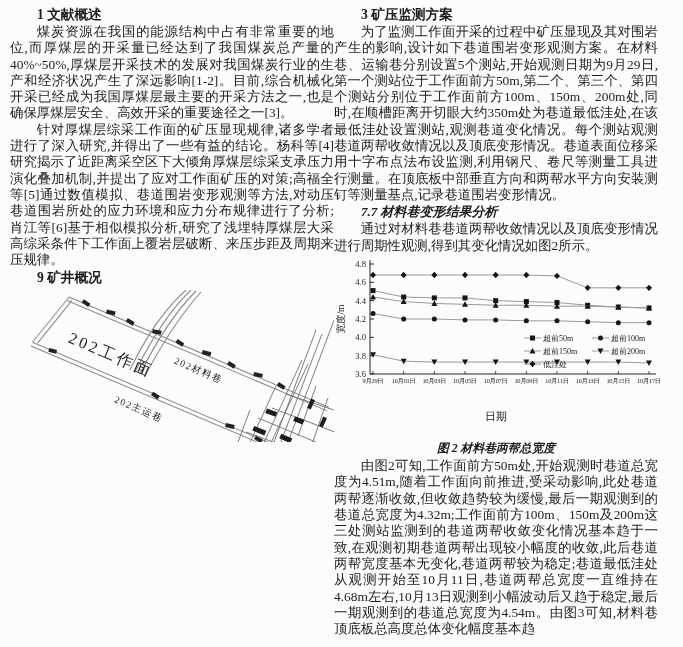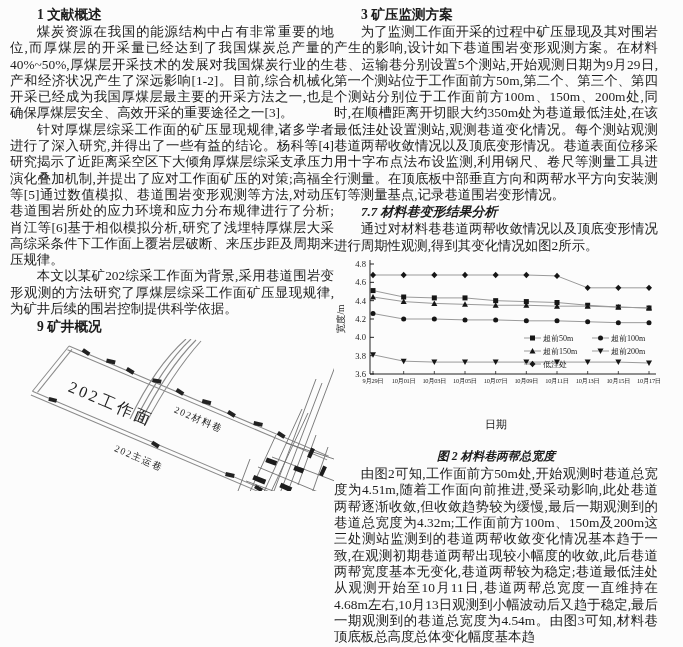--- a/index.html
+++ b/index.html
@@ -17,37 +17,36 @@
     font-size:13.6px; font-weight:bold; line-height:17px;
     padding-left:27px; margin:1px 0 1px 0;
   }
   h3.subsec {
     font-size:13px; font-style:italic; font-weight:bold; line-height:17px;
     padding-left:27px; margin:0 0 1px 0;
   }
   p.body-para { text-align:justify; text-indent:2em; }
   .fig1-wrap { margin-top:4px; height:152px; overflow:hidden; }
   .chart-block { margin-top:2px; }
-  .xlabel { text-align:center; font-size:11px; line-height:13px; margin-top:8px; }
+  .xlabel { text-align:center; font-size:11px; line-height:13px; margin-top:0; }
   .fig-caption {
     text-align:center; font-size:11.8px; font-weight:bold; font-style:italic;
     line-height:15px; margin:18px 0 2px 0;
   }
   svg text { font-family:"Liberation Serif","DejaVu Serif",serif; fill:#1c1c1c; }
 </style>
 </head>
 <body>
 
 <div class="page">
 
   <div class="col">
     <h2 class="sec">1 文献概述</h2>
     <p class="body-para">煤炭资源在我国的能源结构中占有非常重要的地位,而厚煤层的开采量已经达到了我国煤炭总产量的40%~50%,厚煤层开采技术的发展对我国煤炭行业的生产和经济状况产生了深远影响[1-2]。目前,综合机械化开采已经成为我国厚煤层最主要的开采方法之一,也是确保厚煤层安全、高效开采的重要途径之一[3]。</p>
     <p class="body-para">针对厚煤层综采工作面的矿压显现规律,诸多学者进行了深入研究,并得出了一些有益的结论。杨科等[4]研究揭示了近距离采空区下大倾角厚煤层综采支承压力演化叠加机制,并提出了应对工作面矿压的对策;高福全等[5]通过数值模拟、巷道围岩变形观测等方法,对动压巷道围岩所处的应力环境和应力分布规律进行了分析;肖江等[6]基于相似模拟分析,研究了浅埋特厚煤层大采高综采条件下工作面上覆岩层破断、来压步距及周期来压规律。</p>
-    <p class="body-para">本文以某矿202综采工作面为背景,采用巷道围岩变形观测的方法研究了厚煤层综采工作面矿压显现规律,为矿井后续的围岩控制提供科学依据。</p>
     <h2 class="sec">9 矿井概况</h2>
 
     <div class="fig1-wrap">
       <svg width="330" height="170" viewBox="0 0 330 170">
 
         <g stroke="#8a8a8a" fill="none" stroke-width="1.1">
           <path d="M176,0 C158,16 138,42 120,80"></path>
           <path d="M181,0 C163,17 144,44 125,82"></path>
           <path d="M186,1 C168,19 149,46 130,84"></path>
           <path d="M191,2 C174,21 155,48 135,86"></path>

